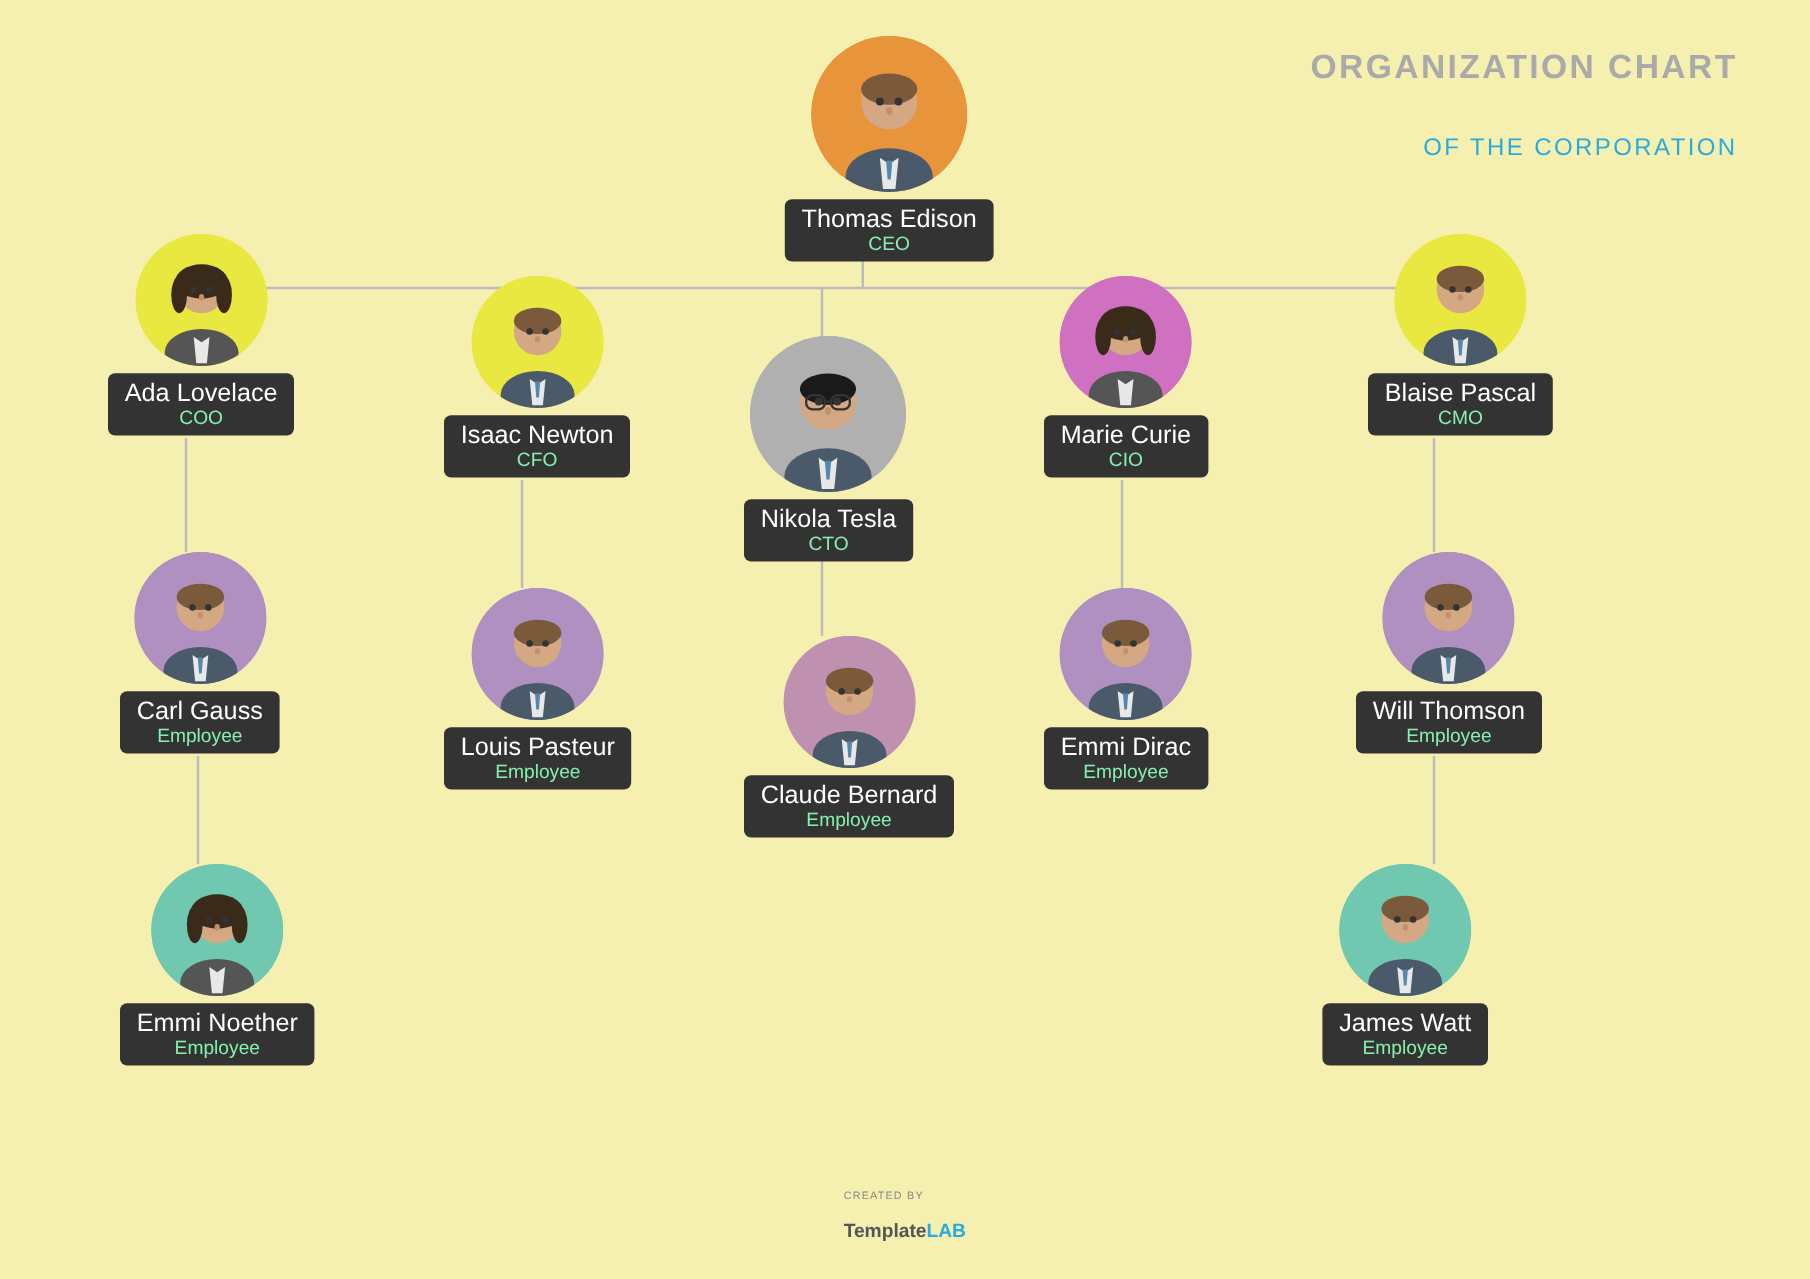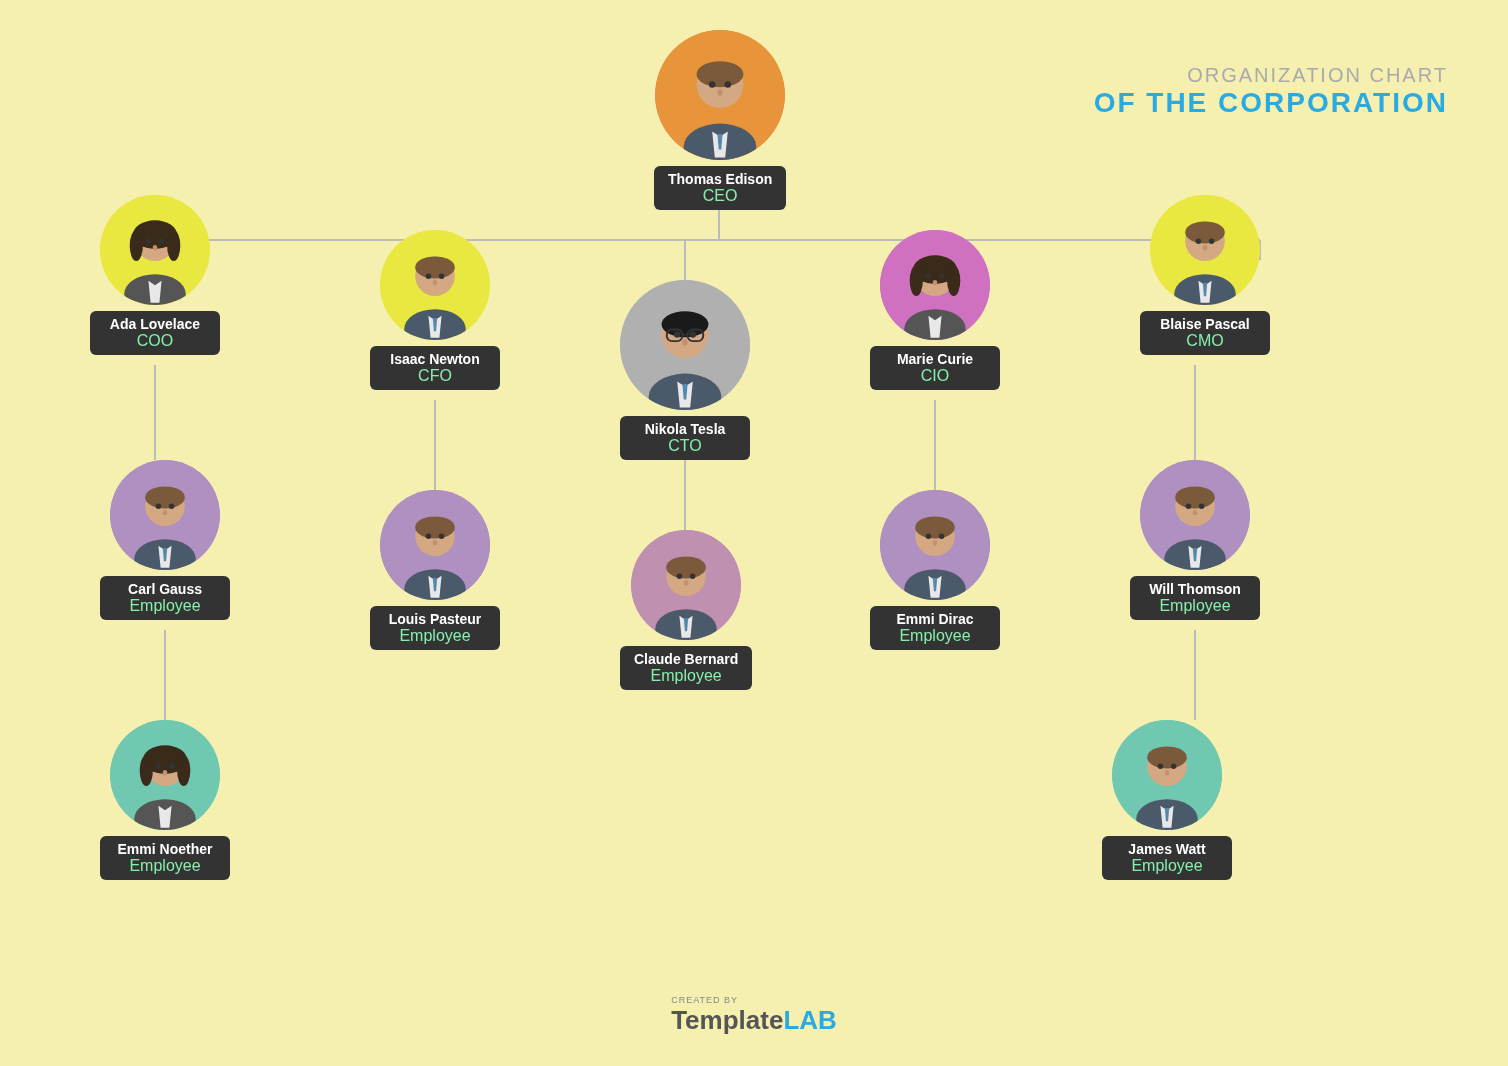--- a/index.html
+++ b/index.html
@@ -12,33 +12,33 @@
       position: relative;
     }
 
     .title-area {
       position: absolute;
       top: 40px;
       right: 60px;
       text-align: right;
     }
     .title-line1 {
-      font-size: 20px;
-      font-weight: normal;
+      font-size: 28px;
+      font-weight: bold;
       color: #aaa;
       letter-spacing: 2px;
       text-transform: uppercase;
-      margin-top: 24px;
     }
     .title-line2 {
-      font-size: 28px;
-      font-weight: bold;
+      font-size: 20px;
+      font-weight: normal;
       color: #29abe2;
       letter-spacing: 2px;
       text-transform: uppercase;
+      margin-top: 40px;
     }
 
     .chart-container {
       position: absolute;
       top: 0; left: 0;
       width: 100%;
       height: 100%;
     }
 
     
@@ -77,22 +77,22 @@
     .name-tag {
       background: #333;
       color: white;
       border-radius: 6px;
       padding: 5px 14px;
       margin-top: 6px;
       text-align: center;
       min-width: 130px;
     }
     .name-tag .name {
-      font-size: 14px;
-      font-weight: bold;
+      font-size: 21px;
+      font-weight: normal;
     }
     .name-tag .role {
       font-size: 16px;
       color: #86efac;
       font-weight: normal;
     }
   </style>
 </head>
 <body>
 
@@ -379,16 +379,16 @@
       </div>
       <div class="name-tag">
         <div class="name">James Watt</div>
         <div class="role">Employee</div>
       </div>
     </div>
   </div>
 
 <div style="position:absolute; bottom:30px; left:50%; transform:translateX(-50%); ">
   <div style="font-size:9px; color:#888; letter-spacing:1px;">CREATED BY</div>
-  <div style="font-size:26px; font-weight:bold;">
+  <div style="font-size:16px; font-weight:bold;margin-top:17px;">
     <span style="color:#555;">Template</span><span style="color:#29abe2;">LAB</span>
   </div>
 </div>
 
 </body></html>

